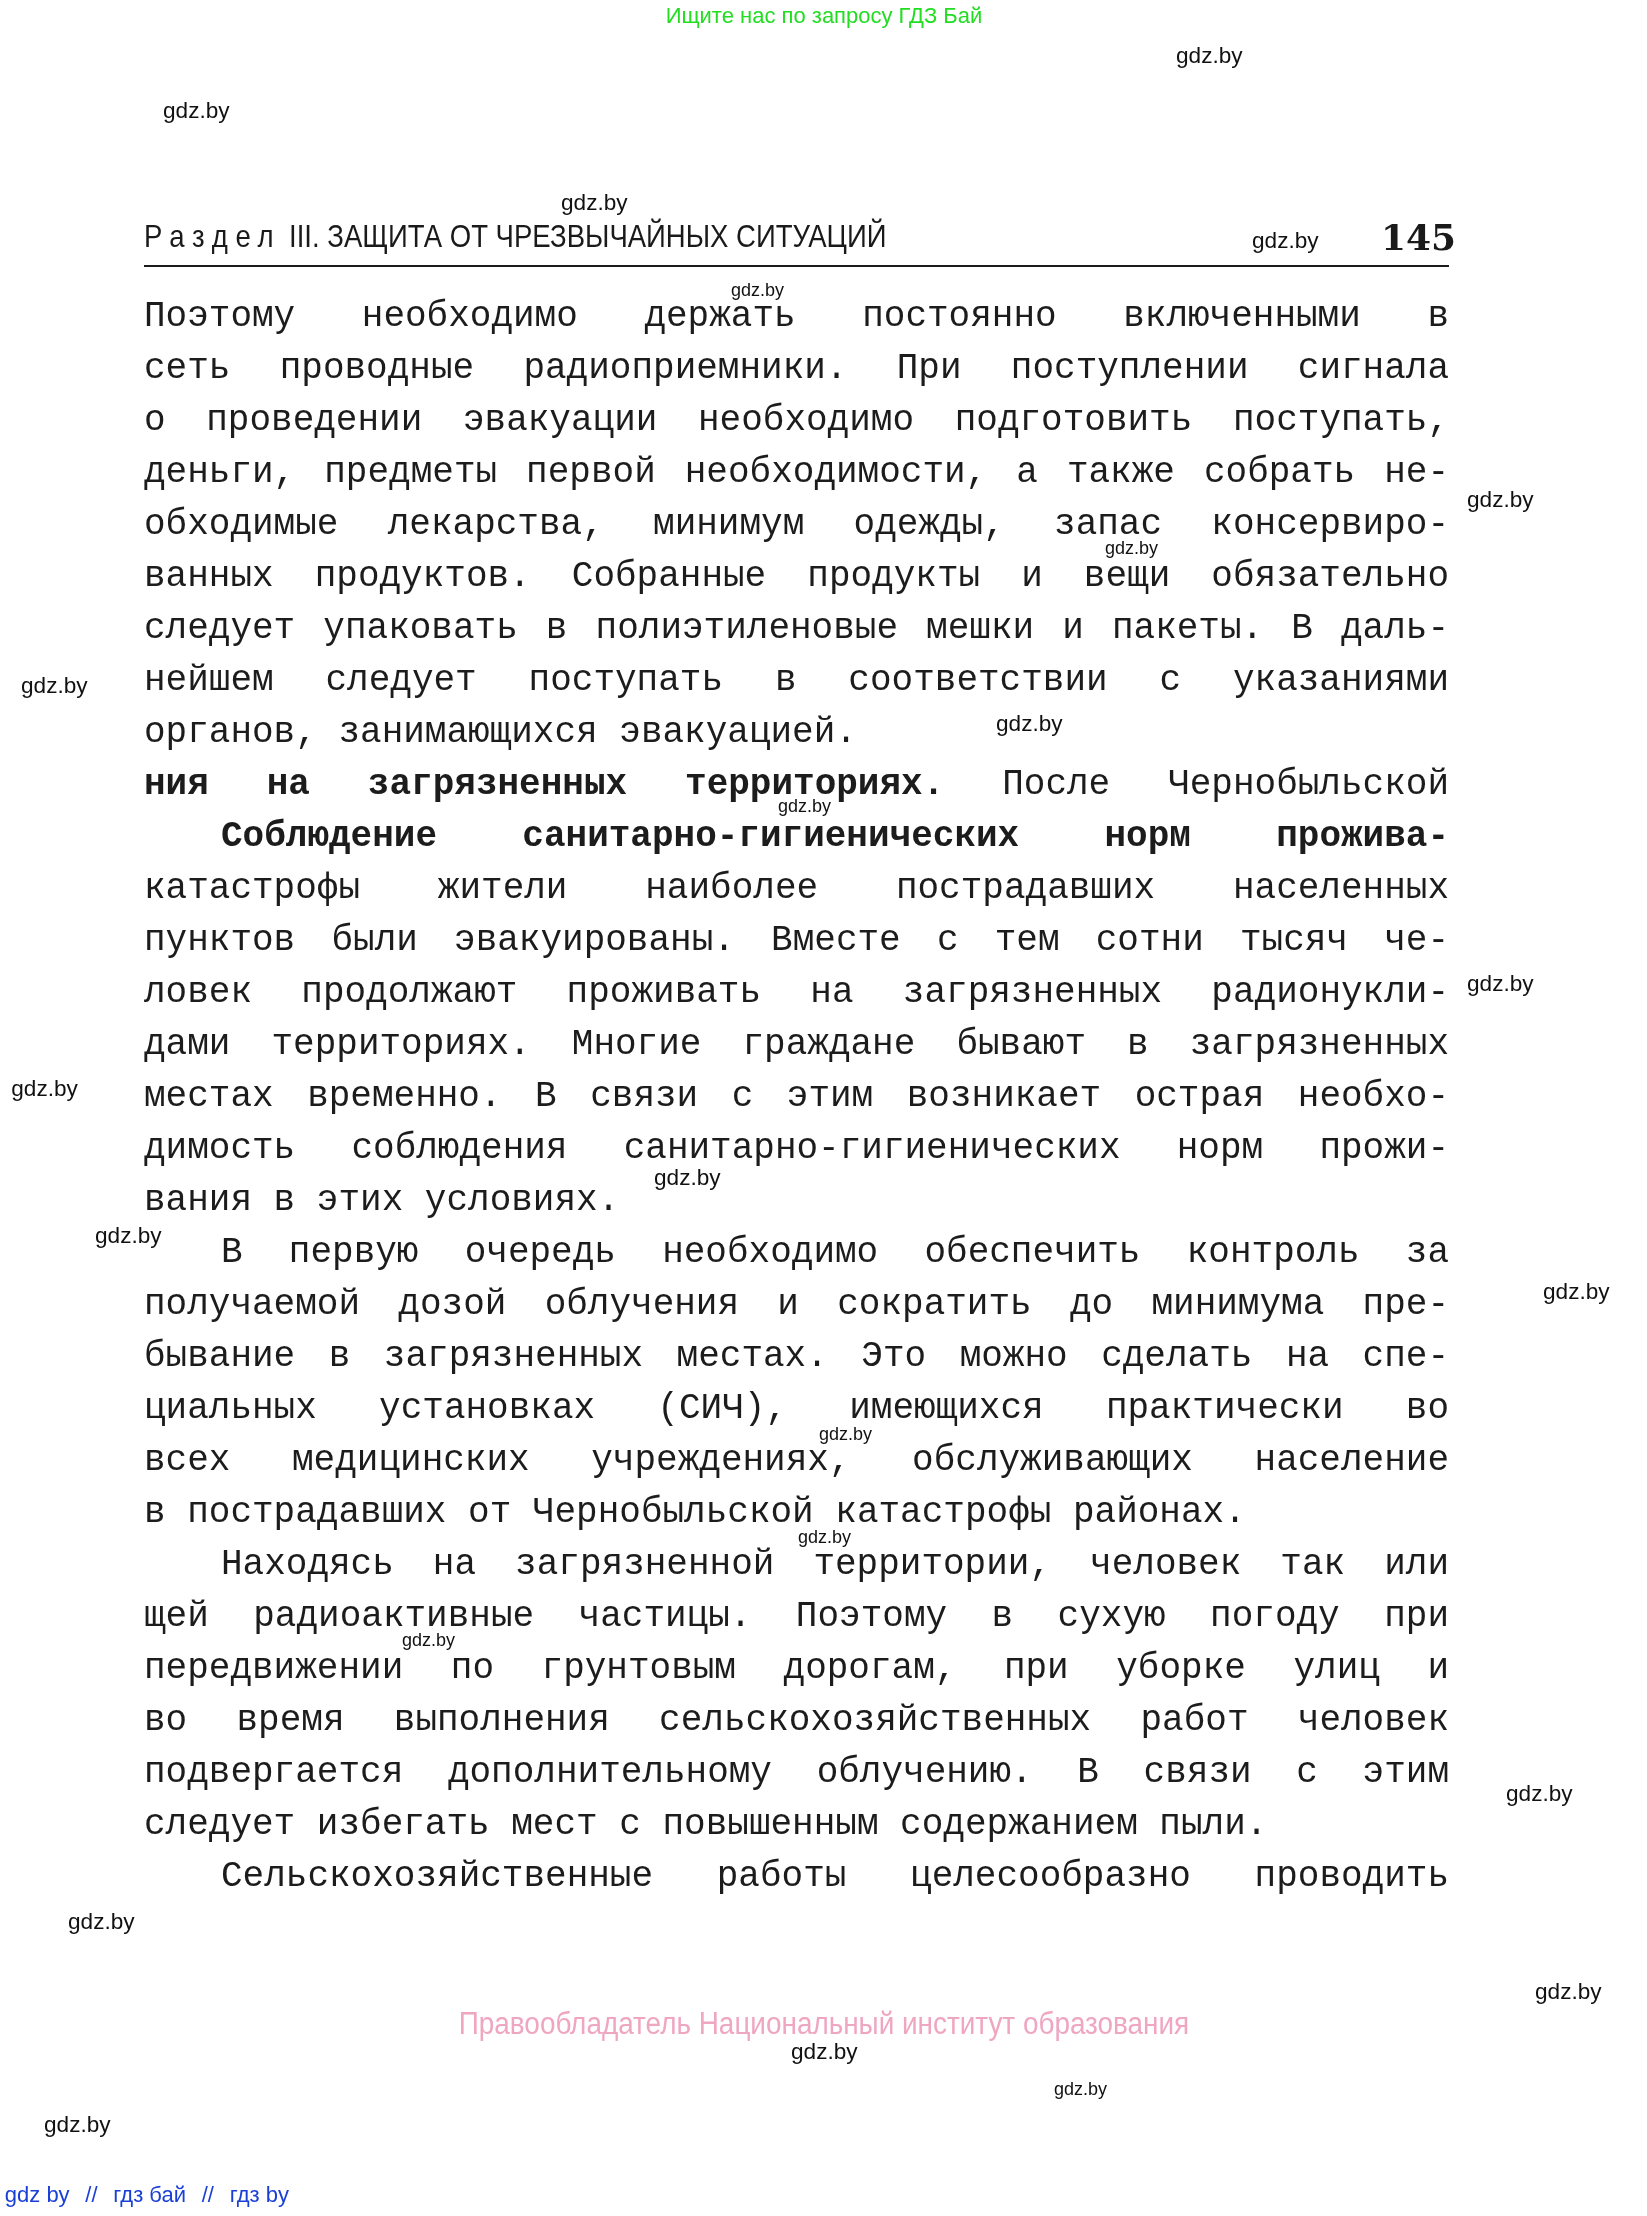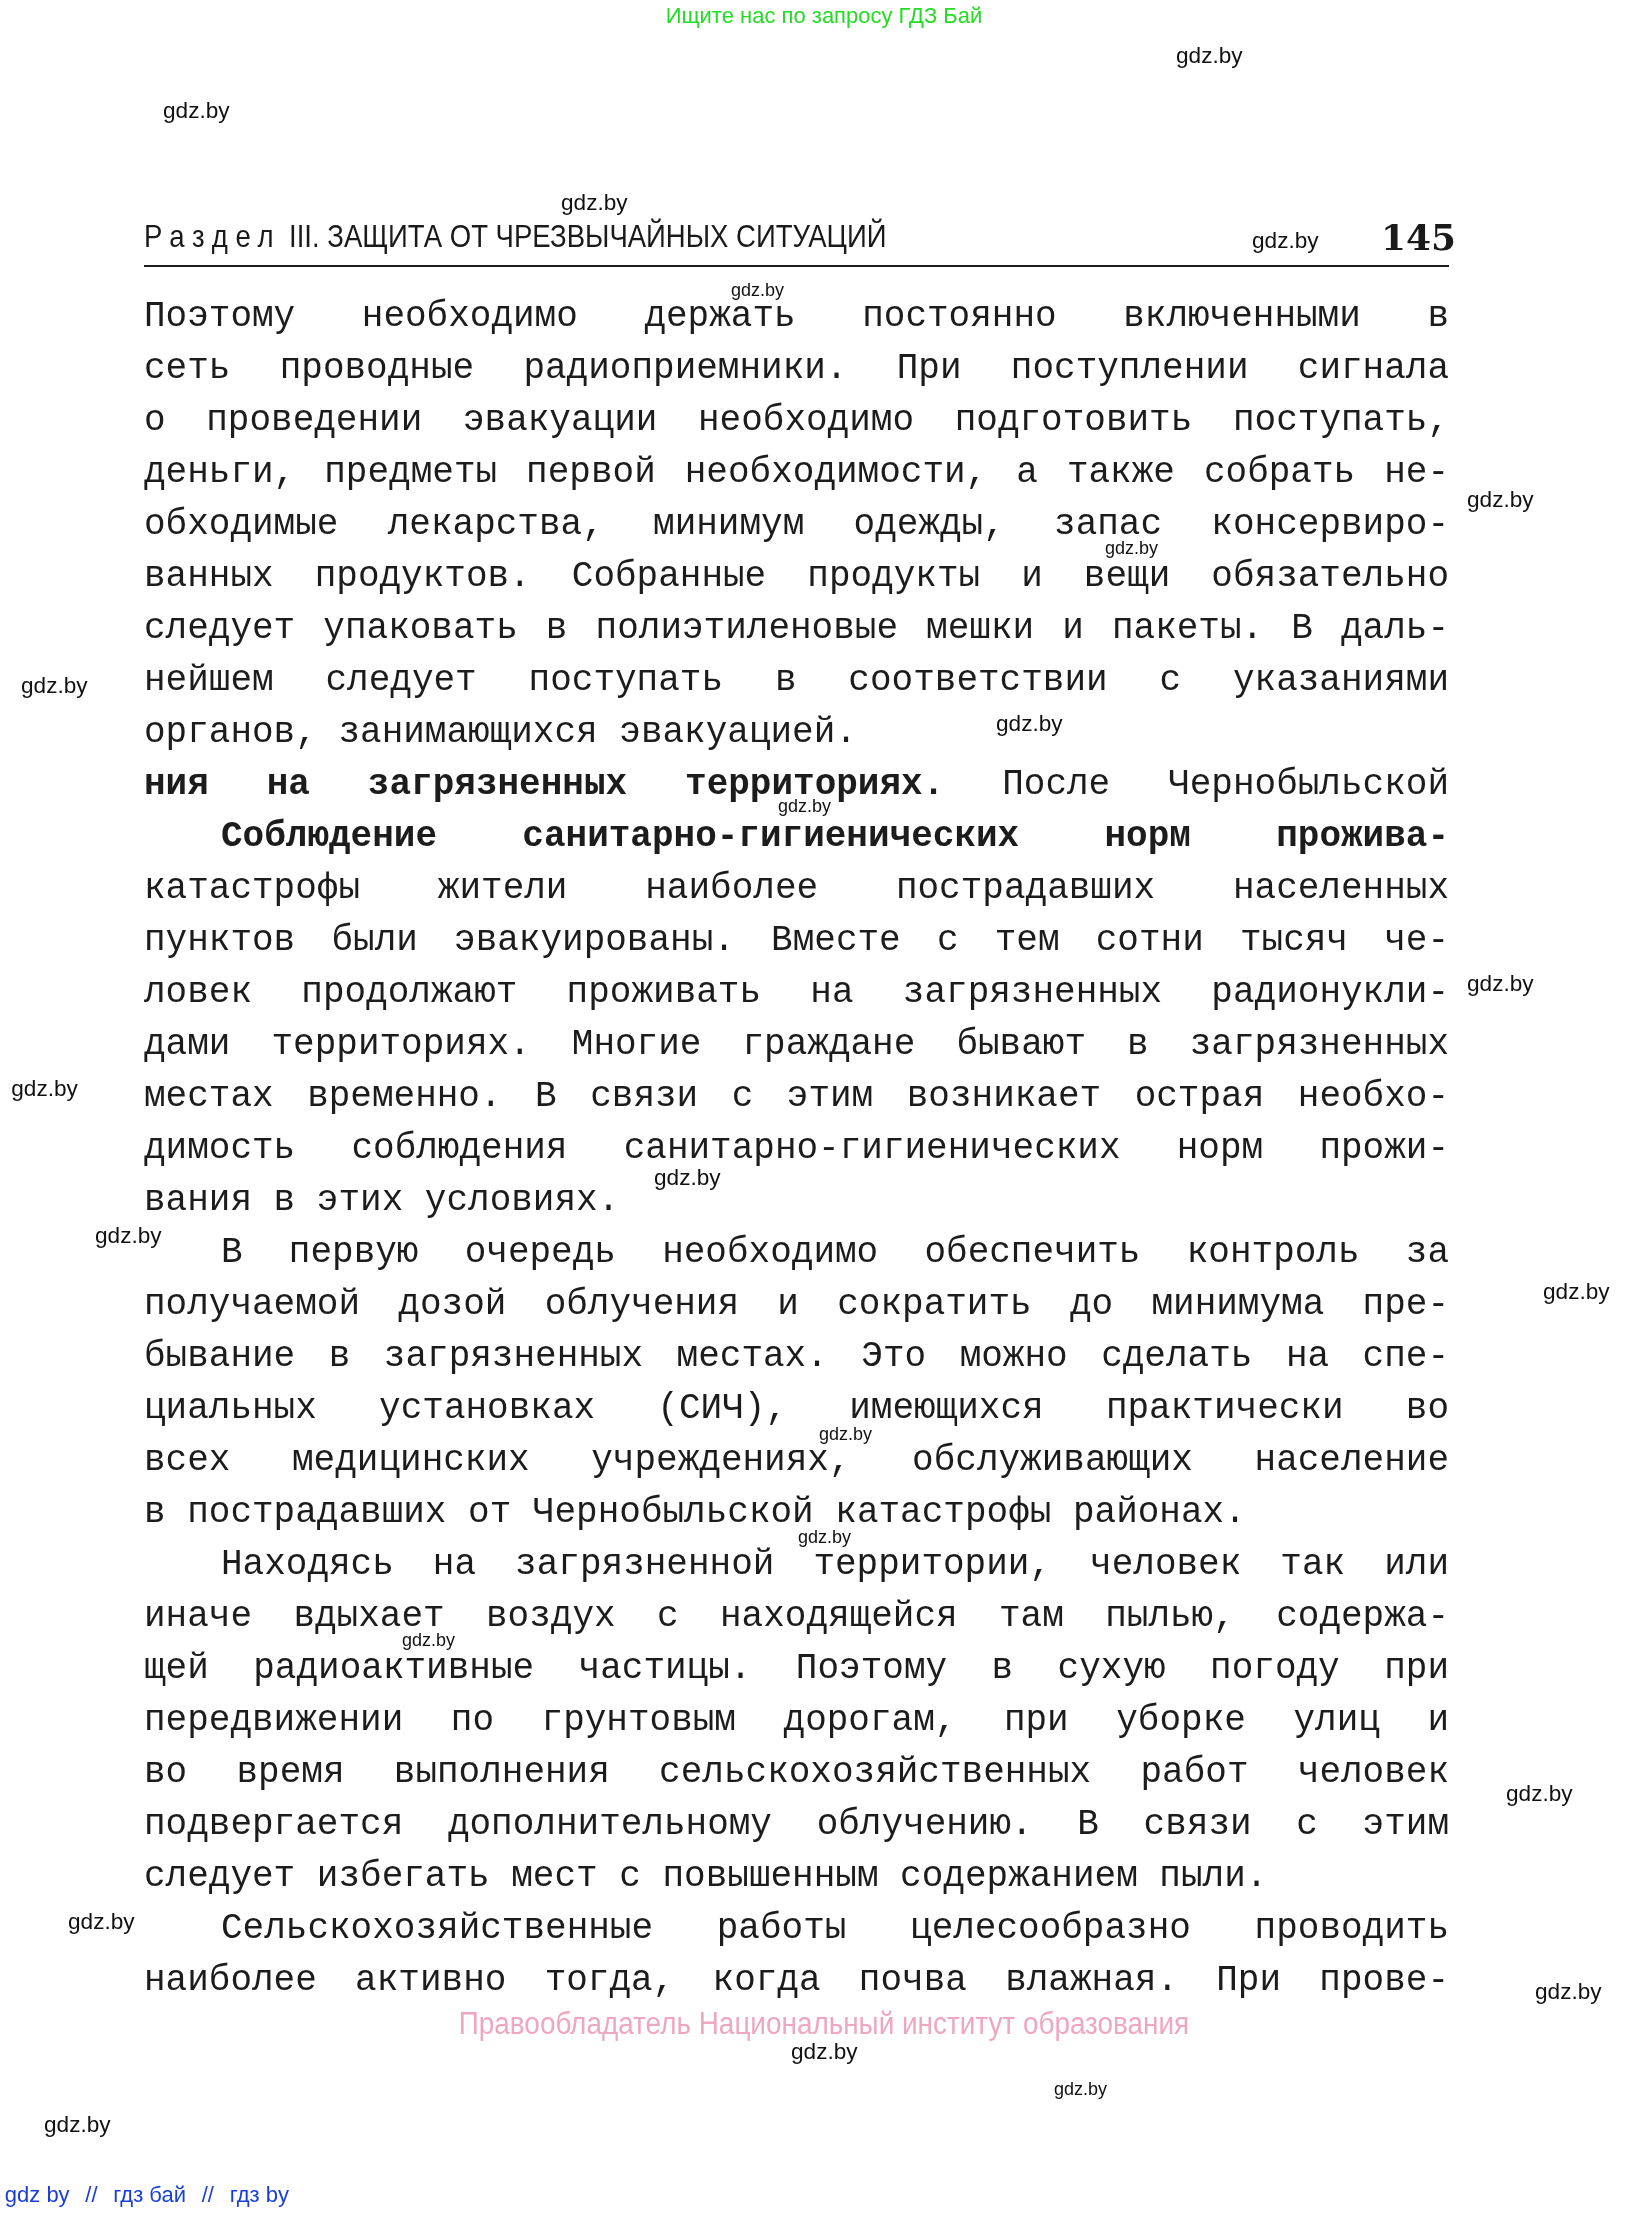--- a/index.html
+++ b/index.html
@@ -133,44 +133,38 @@
       <span class="line-inner">всех медицинских учреждениях, обслуживающих население</span>
     </div>
   <div class="line last">
       <span class="line-inner">в пострадавших от Чернобыльской катастрофы районах.</span>
     </div>
 
   <div class="line indent">
       <span class="line-inner">Находясь на загрязненной территории, человек так или</span>
     </div>
   <div class="line">
-      <span class="line-inner">иначе вдыхает воздух с находящейся там пылью, содержа-</span>
-    </div>
-  <div class="line">
       <span class="line-inner">щей радиоактивные частицы. Поэтому в сухую погоду при</span>
     </div>
   <div class="line">
       <span class="line-inner">передвижении по грунтовым дорогам, при уборке улиц и</span>
     </div>
   <div class="line">
       <span class="line-inner">во время выполнения сельскохозяйственных работ человек</span>
     </div>
   <div class="line">
       <span class="line-inner">подвергается дополнительному облучению. В связи с этим</span>
     </div>
   <div class="line last">
       <span class="line-inner">следует избегать мест с повышенным содержанием пыли.</span>
     </div>
 
   <div class="line indent">
       <span class="line-inner">Сельскохозяйственные работы целесообразно проводить</span>
     </div>
-  <div class="line">
-      <span class="line-inner">наиболее активно тогда, когда почва влажная. При прове-</span>
-    </div>
 </div>
 
 <div class="abs pink">Правообладатель Национальный институт образования</div>
 
 <div class="abs bottom-links">
   <span>gdz by</span>
   <span>//</span>
   <span>гдз бай</span>
   <span>//</span>
   <span>гдз by</span>

